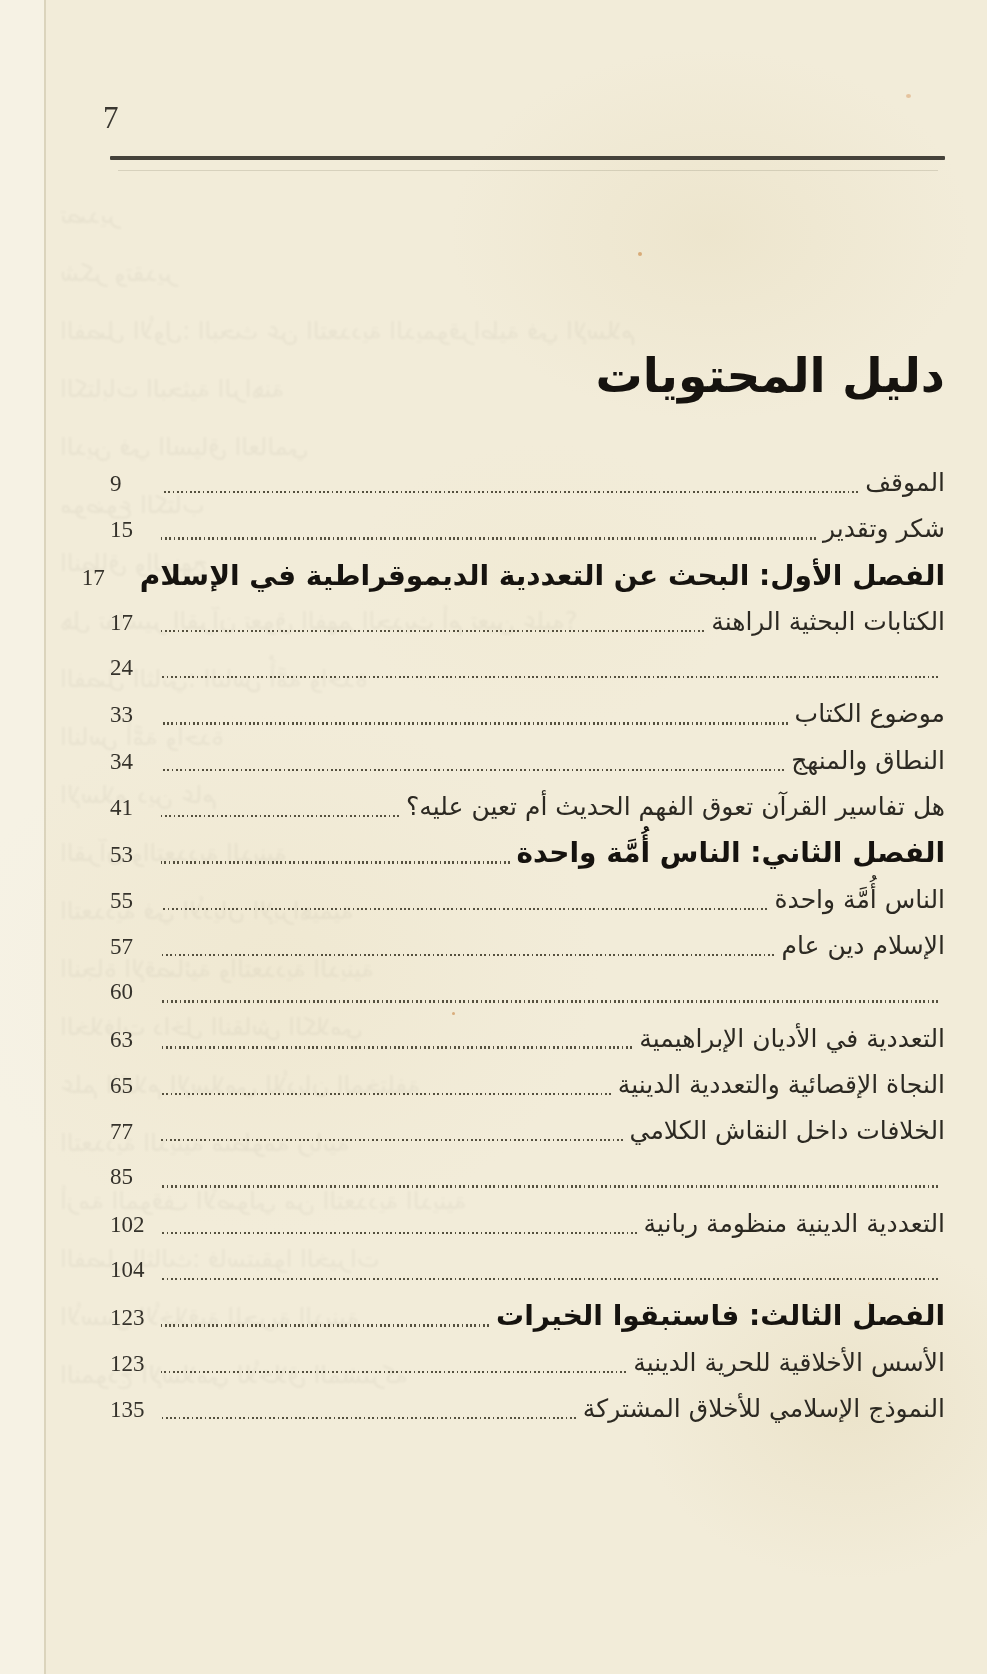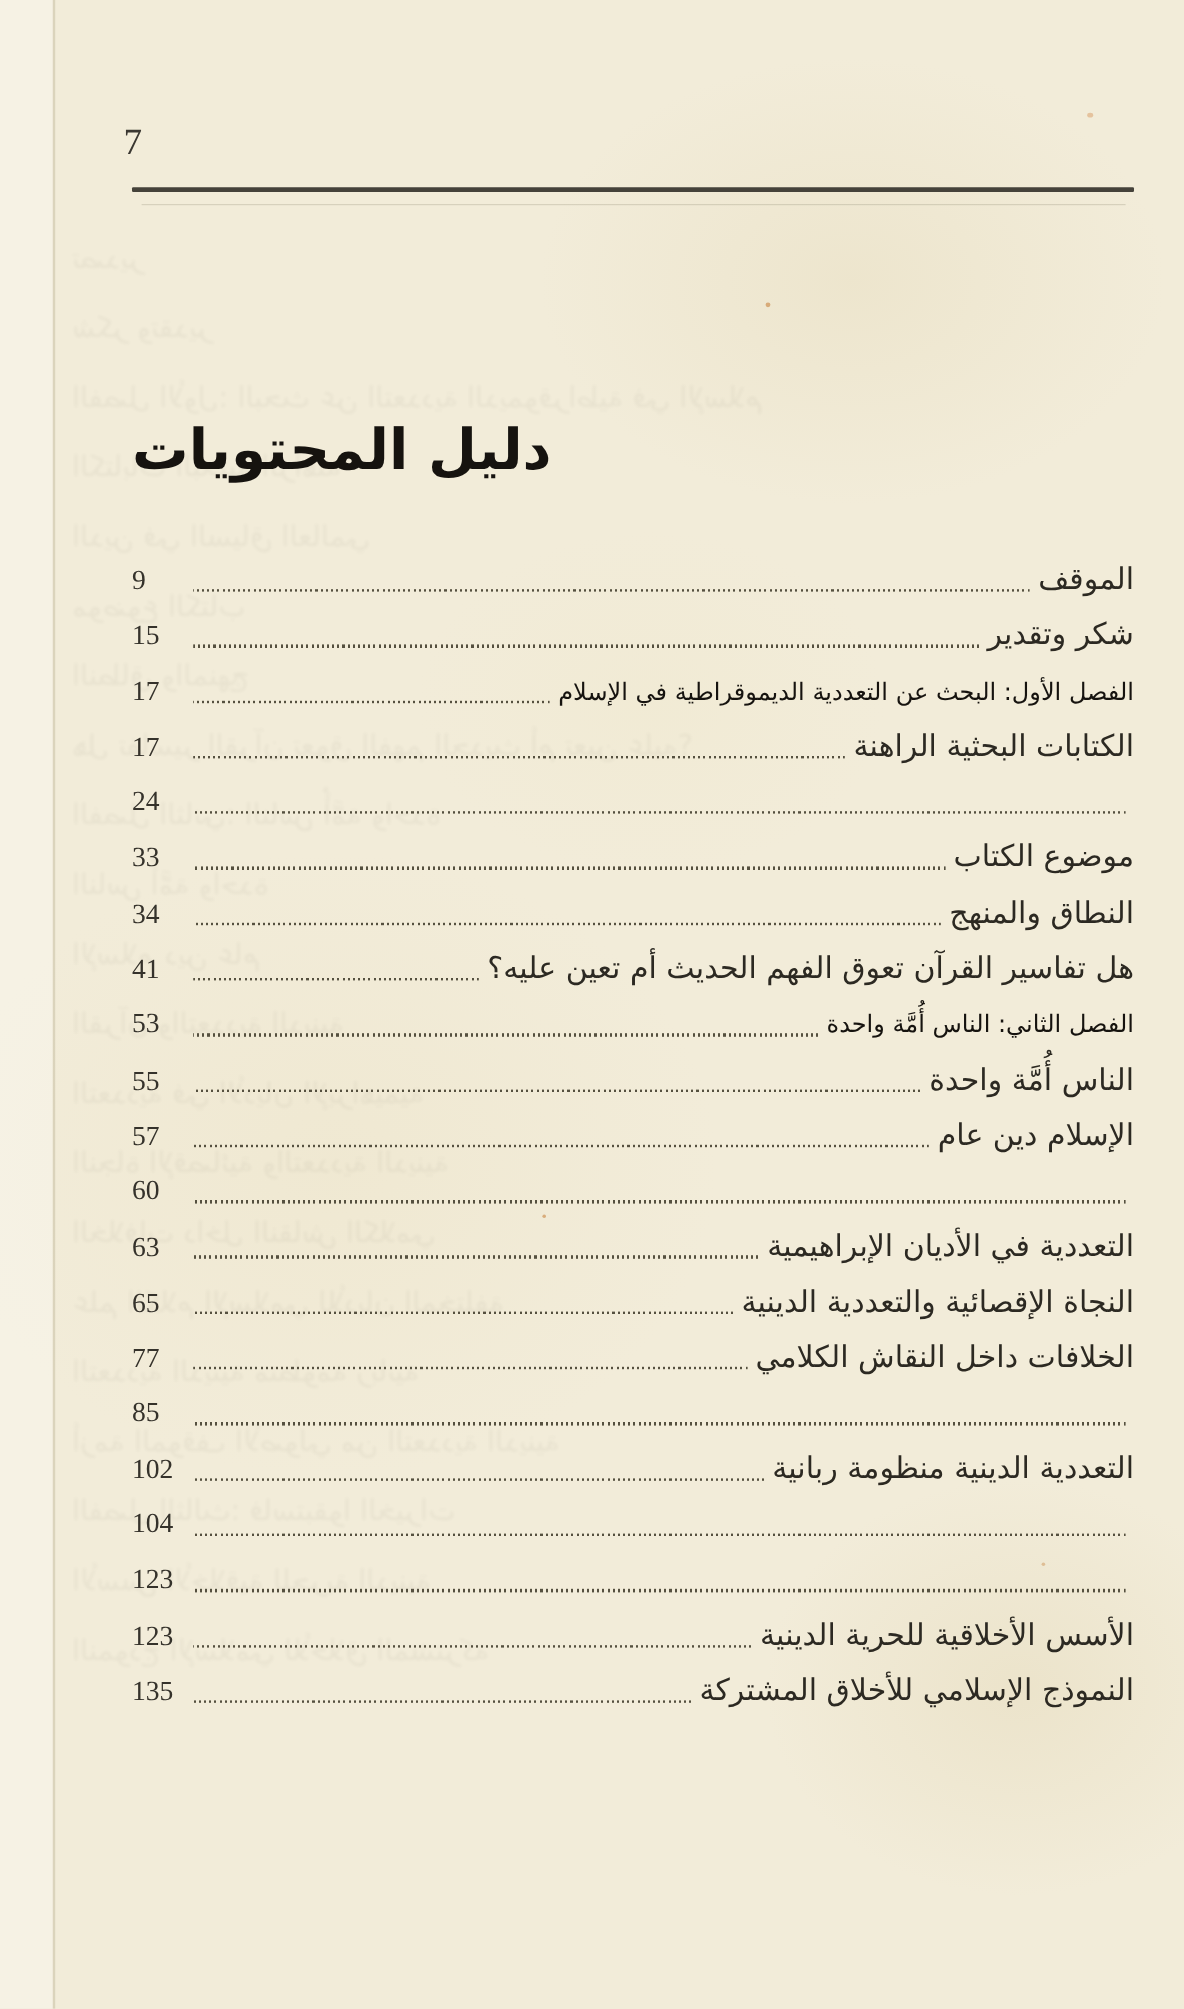--- a/index.html
+++ b/index.html
@@ -38,37 +38,37 @@
 
   .page-number{
     position:absolute;left:103px;top:100px;
     font-family:"Liberation Serif", serif;font-size:31px;color:#3a3731;
   }
   .head-rule{position:absolute;left:110px;top:156px;width:835px;height:4px;background:var(--rule);border-radius:1px;}
   .head-rule-shadow{position:absolute;left:118px;top:170px;width:820px;height:1px;background:rgba(120,112,90,.22);}
 
   .doc-title{
     position:absolute;left:110px;top:348px;width:835px;
-    text-align:left;direction:rtl;
+    text-align:right;direction:rtl;
     font-size:47px;font-weight:700;color:var(--ink-bold);
     letter-spacing:0px;
   }
 
   .toc{
     position:absolute;left:110px;top:460px;width:835px;
     direction:rtl;
   }
   .toc-row{
     display:flex;align-items:baseline;
     height:46.3px;line-height:46.3px;
     font-size:25px;color:var(--ink);
     white-space:nowrap;
   }
   .toc-row .label{flex:0 0 auto;}
-  .toc-row.bold .label{font-weight:400;color:var(--ink-bold);font-size:20px;}
+  .toc-row.bold .label{font-weight:700;color:var(--ink-bold);font-size:28px;}
   .toc-row .dots{
     flex:1 1 auto;align-self:flex-end;
     height:2.4px;margin:0 7px 13px 5px;
     background-image:repeating-linear-gradient(to left, var(--dots) 0 1.7px, transparent 1.7px 4.3px);
   }
   .toc-row .num{
     flex:0 0 auto;min-width:46px;text-align:left;direction:ltr;
     font-family:"Liberation Serif", serif;font-size:23px;color:var(--num);
   }
 </style>
@@ -210,20 +210,21 @@
     <span class="dots"></span>
     <span class="num">102</span>
   </div>
 
   <div class="toc-row">
     <span class="dots"></span>
     <span class="num">104</span>
   </div>
 
   <div class="toc-row bold">
+    <span class="label">الفصل الثالث: فاستبقوا الخيرات</span>
     <span class="dots"></span>
     <span class="num">123</span>
   </div>
 
   <div class="toc-row">
     <span class="label">الأسس الأخلاقية للحرية الدينية</span>
     <span class="dots"></span>
     <span class="num">123</span>
   </div>
 

